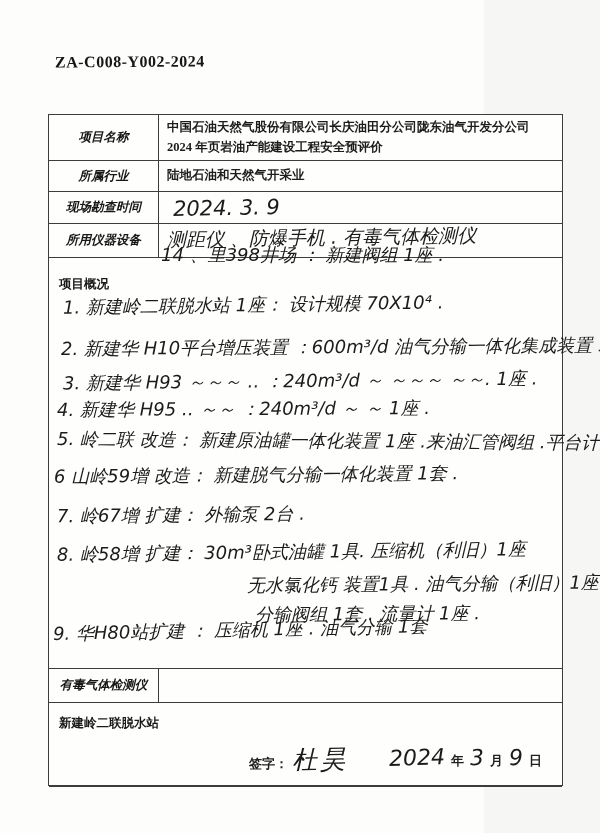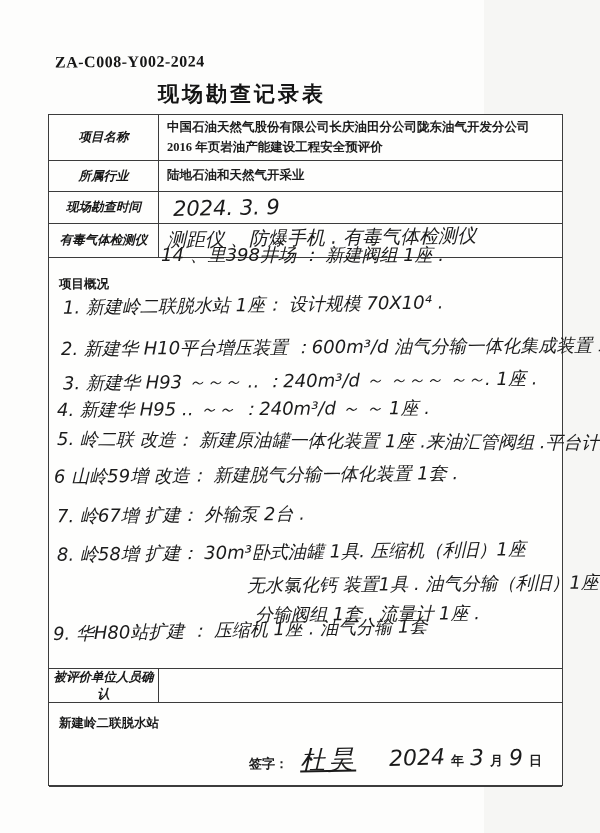--- a/index.html
+++ b/index.html
@@ -68,56 +68,55 @@
   }
   .hw-sign{font-size:25px;transform:rotate(-.6deg);letter-spacing:8px;padding-left:60px;}
   .confirm-label{
     position:absolute;left:10px;top:12px;
     font-weight:700;font-size:12.5px;color:#181818;
   }
   .sign-line{
     position:absolute;left:200px;top:40px;display:flex;align-items:baseline;
   }
   .sign-label{font-weight:700;font-size:13px;}
-  .sign-name{font-size:25px;letter-spacing:3px;transform:rotate(-1deg);margin-left:12px;text-decoration:underline;}
+  .sign-name{font-size:25px;letter-spacing:3px;transform:rotate(-1deg);margin-left:4px;}
   .date-line{
     position:absolute;right:18px;top:42px;display:flex;align-items:baseline;gap:4px;
   }
   .date-hw{font-size:22px;transform:rotate(-2deg);}
   .date-unit{font-weight:700;font-size:13px;padding:0 2px;}
 </style>
 </head>
 <body>
 
 <div class="paper">
 
   <div class="doc-code">ZA-C008-Y002-2024</div>
-  <div class="doc-title">现场勘查记录表</div>
 
   <div class="table">
 
     <div class="row r1">
       <div class="cell lbl">项目名称</div>
-      <div class="cell val printed">中国石油天然气股份有限公司长庆油田分公司陇东油气开发分公司 2016 年页岩油产能建设工程安全预评价</div>
+      <div class="cell val printed">中国石油天然气股份有限公司长庆油田分公司陇东油气开发分公司 2024 年页岩油产能建设工程安全预评价</div>
     </div>
 
     <div class="row r2">
       <div class="cell lbl">所属行业</div>
       <div class="cell val printed">陆地石油和天然气开采业</div>
     </div>
 
     <div class="row r3">
       <div class="cell lbl">现场勘查时间</div>
       <div class="cell val">
           <span class="hw hw-date">2024. 3. 9</span>
         </div>
     </div>
 
     <div class="row r4">
-      <div class="cell lbl">有毒气体检测仪</div>
+      <div class="cell lbl">所用仪器设备</div>
       <div class="cell val">
           <span class="hw hw-equip">测距仪 、防爆手机 . 有毒气体检测仪</span>
         </div>
     </div>
 
     <div class="row r5">
       <div class="ov-label">项目概况</div>
       <div class="hw ov-line" style="left:14px;top:37px;transform:rotate(-.8deg);">1. 新建岭二联脱水站 1座： 设计规模 70X10⁴ .</div>
       <div class="hw ov-line" style="left:12px;top:79px;transform:rotate(-.4deg);">2. 新建华 H10平台增压装置 ：600m³/d 油气分输一体化集成装置 1座.</div>
       <div class="hw ov-line" style="left:14px;top:113px;transform:rotate(-.6deg);">3. 新建华 H93 ～～～ ‥ ：240m³/d  ～ ～～～ ～～. 1座 .</div>
@@ -125,21 +124,21 @@
       <div class="hw ov-line" style="left:8px;top:173px;transform:rotate(.4deg);">5. 岭二联 改造： 新建原油罐一体化装置 1座 .来油汇管阀组 .平台计量撬</div>
       <div class="hw ov-line" style="left:5px;top:207px;transform:rotate(-.5deg);">6  山岭59增 改造： 新建脱气分输一体化装置 1套 .</div>
       <div class="hw ov-line" style="left:8px;top:247px;transform:rotate(-.6deg);">7. 岭67增 扩建： 外输泵 2台 .</div>
       <div class="hw ov-line" style="left:8px;top:284px;transform:rotate(-.7deg);">8. 岭58增 扩建： 30m³卧式油罐 1具.  压缩机（利旧）1座</div>
       <div class="hw ov-line" style="left:198px;top:316px;transform:rotate(-.5deg);">无水氯化钙 装置1具 . 油气分输（利旧）1座</div>
       <div class="hw ov-line" style="left:206px;top:346px;transform:rotate(-.4deg);">分输阀组 1套 .  流量计 1座 .</div>
       <div class="hw ov-line" style="left:4px;top:362px;transform:rotate(-1.2deg);">9. 华H80站扩建 ： 压缩机 1座 . 油气分输 1套</div>
     </div>
 
     <div class="row r6">
-      <div class="cell lbl">被评价单位人员确认</div>
+      <div class="cell lbl">有毒气体检测仪</div>
     </div>
 
     <div class="row r7">
       <div class="confirm-label">新建岭二联脱水站</div>
       <div class="sign-line">
         <span class="sign-label">签字：</span>
         <span class="hw sign-name">杜昊</span>
       </div>
       <div class="date-line">
         <span class="hw date-hw">2024</span>

